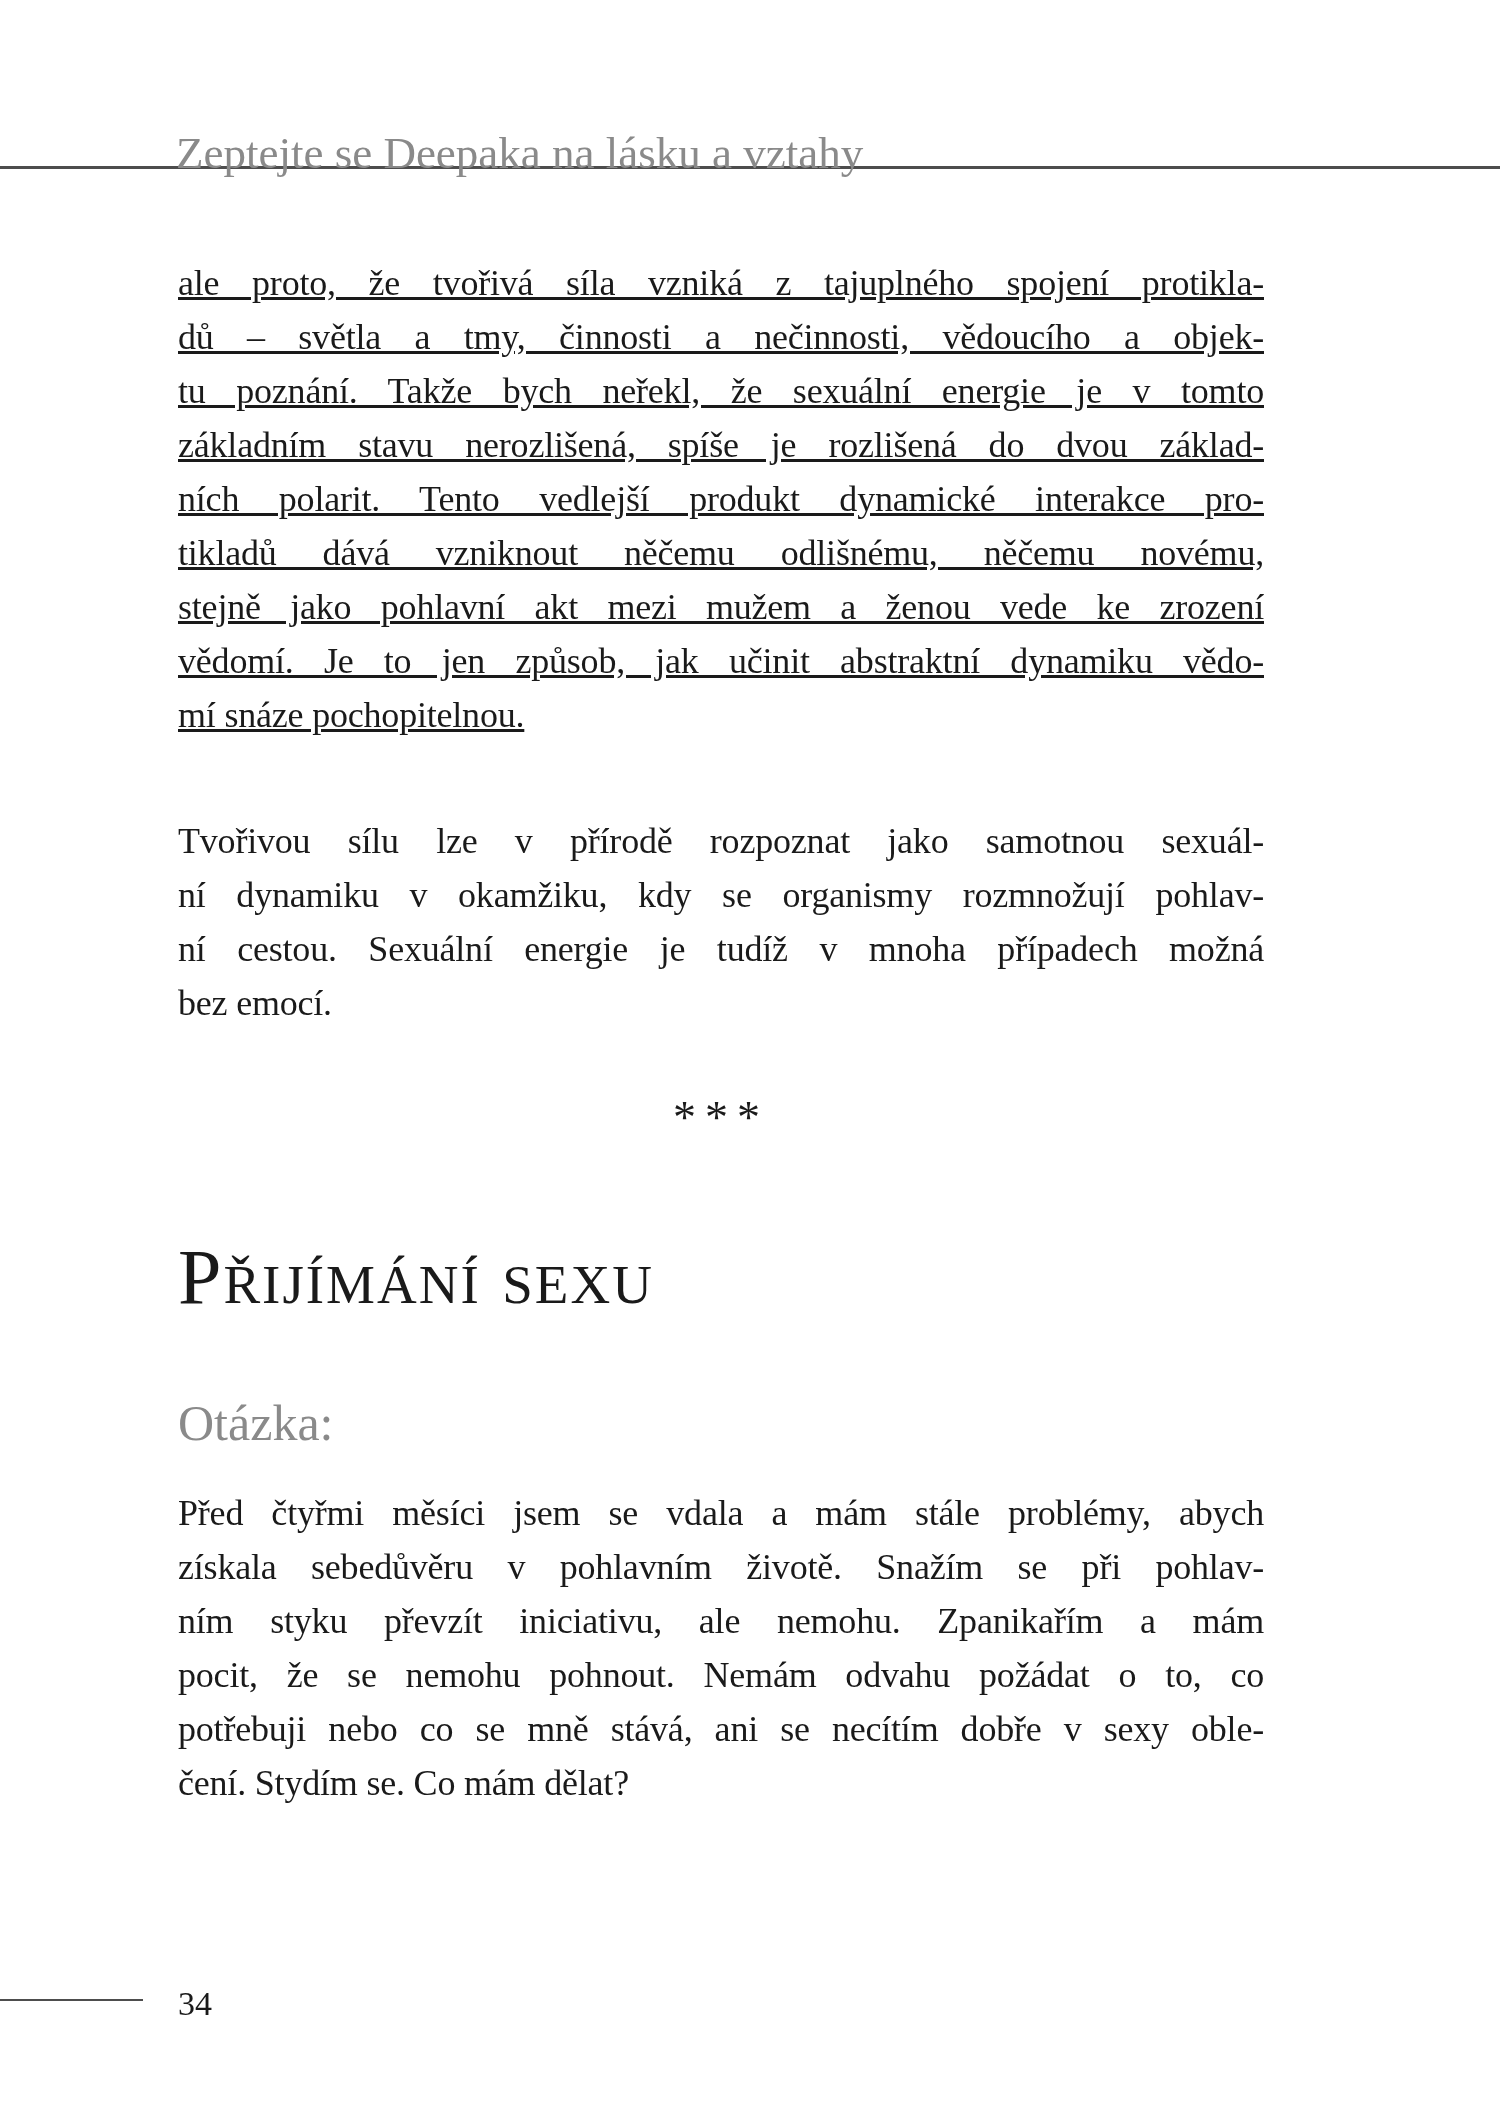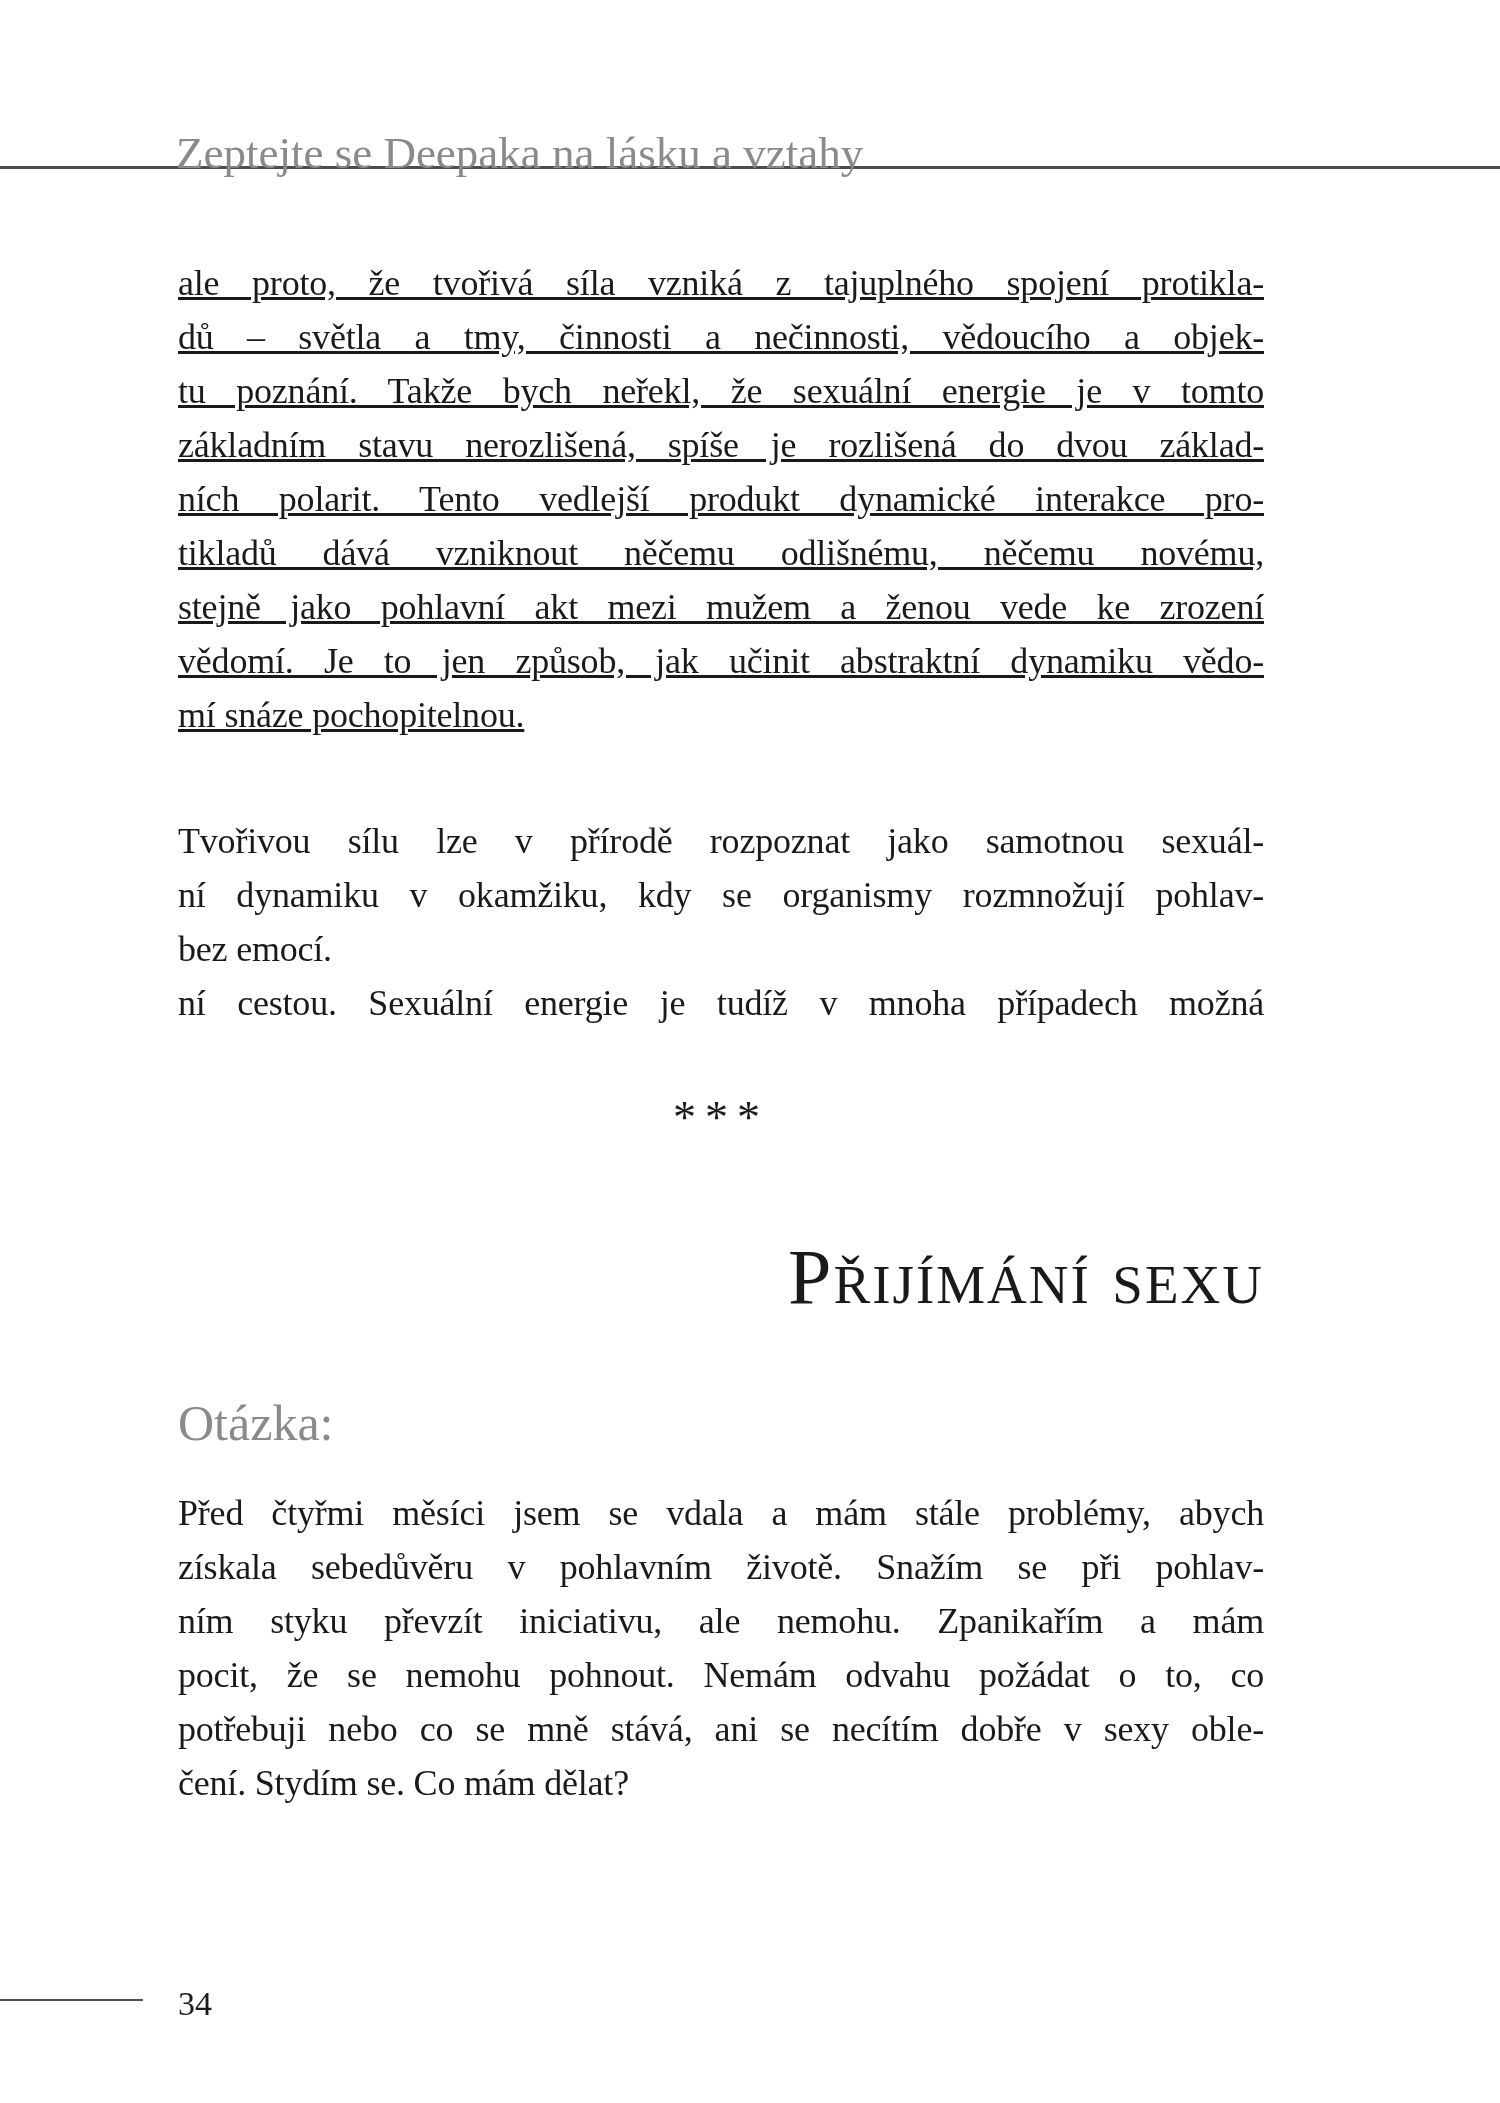--- a/index.html
+++ b/index.html
@@ -70,21 +70,20 @@
 
   .section-heading {
     top: 1234px;
     font-variant: small-caps;
     font-variant-caps: small-caps;
     font-size: 78px;
     line-height: 86px;
     letter-spacing: 2px;
     color: var(--c-text, #1a1a1a);
     white-space: nowrap;
-    text-align: right;
   }
 
   .question-label {
     top: 1394px;
     font-size: 50px;
     line-height: 58px;
     color: var(--c-muted, #8a8a8a);
   }
 
   .question { top: 1486px; }
@@ -123,22 +122,22 @@
     <div class="line">ních polarit. Tento vedlejší produkt dynamické interakce pro-</div>
     <div class="line">tikladů dává vzniknout něčemu odlišnému, něčemu novému,</div>
     <div class="line">stejně jako pohlavní akt mezi mužem a ženou vede ke zrození</div>
     <div class="line">vědomí. Je to jen způsob, jak učinit abstraktní dynamiku vědo-</div>
     <div class="line last">mí snáze pochopitelnou.</div>
   </div>
 
   <div class="column para p2">
     <div class="line">Tvořivou sílu lze v přírodě rozpoznat jako samotnou sexuál-</div>
     <div class="line">ní dynamiku v okamžiku, kdy se organismy rozmnožují pohlav-</div>
+    <div class="line">ní cestou. Sexuální energie je tudíž v mnoha případech možná</div>
     <div class="line last">bez emocí.</div>
-    <div class="line">ní cestou. Sexuální energie je tudíž v mnoha případech možná</div>
   </div>
 
   <div class="column stars">***</div>
 
   <div class="column section-heading">Přijímání sexu</div>
 
   <div class="column question-label">Otázka:</div>
 
   <div class="column para question">
     <div class="line">Před čtyřmi měsíci jsem se vdala a mám stále problémy, abych</div>

